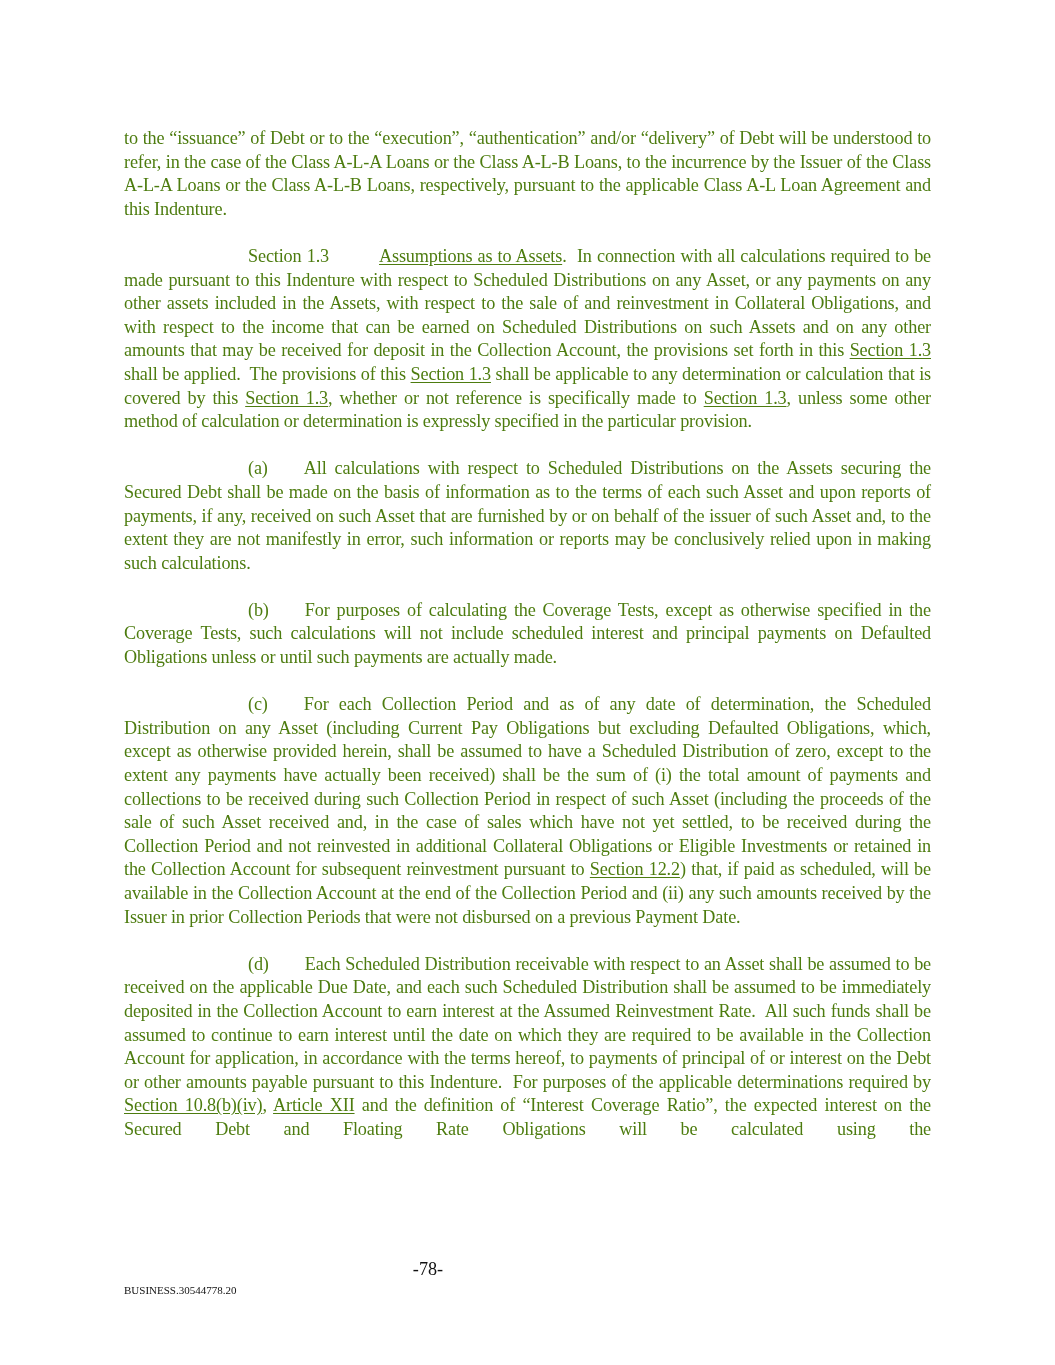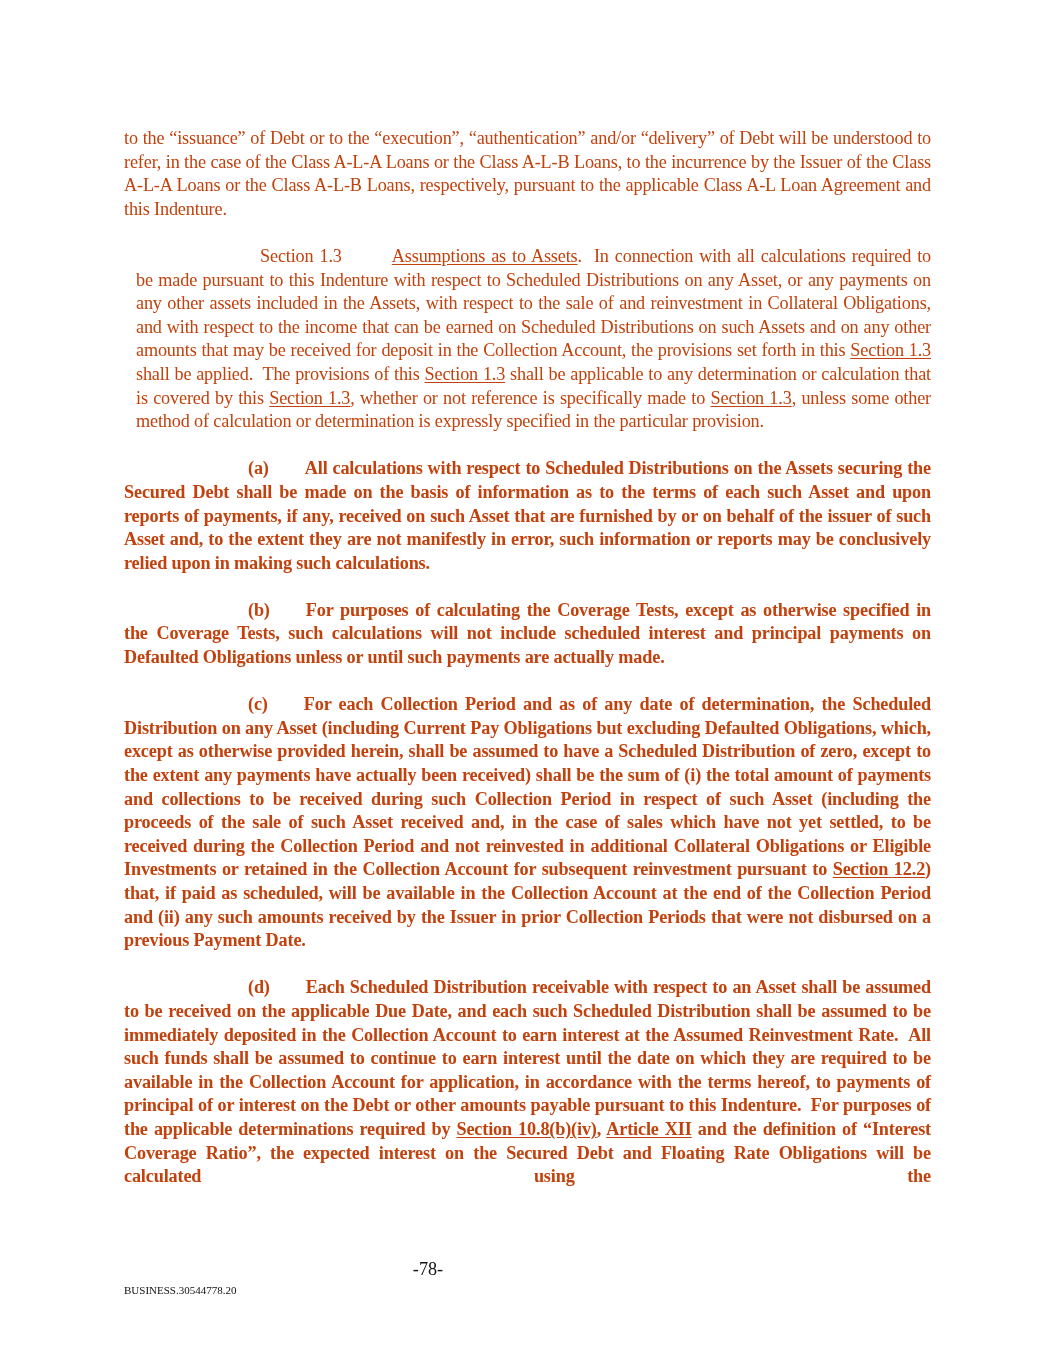--- a/index.html
+++ b/index.html
@@ -5,30 +5,30 @@
   html, body { margin: 0; padding: 0; background: #ffffff; }
   body { width: 1055px; height: 1365px; position: relative; overflow: hidden; }
   .page {
     position: absolute;
     left: 124px;
     top: 127px;
     width: 807px;
     font-family: "Liberation Serif", serif;
     font-size: 18.2px;
     line-height: 23.6px;
-    color: #c2410c;
+    color: #4d7c0f;
     letter-spacing: -0.15px;
   }
   .para {
     margin: 0 0 23.6px 0;
     text-align: justify;
     text-align-last: left;
   }
-  .indent-sec { text-indent: 124px; margin-left: 12px; }
-  .indent-sub { text-indent: 124px; font-weight: bold; }
+  .indent-sec { text-indent: 124px; }
+  .indent-sub { text-indent: 124px; }
   .u { text-decoration: underline; text-underline-offset: 2px; }
   .tab-gap { display: inline-block; width: 36px; }
   .tab-gap-sec { display: inline-block; width: 50px; }
   .footer-page {
     position: absolute;
     left: 0; width: 856px;
     top: 1259px;
     text-align: center;
     font-family: "Liberation Serif", serif;
     font-size: 18.2px;

